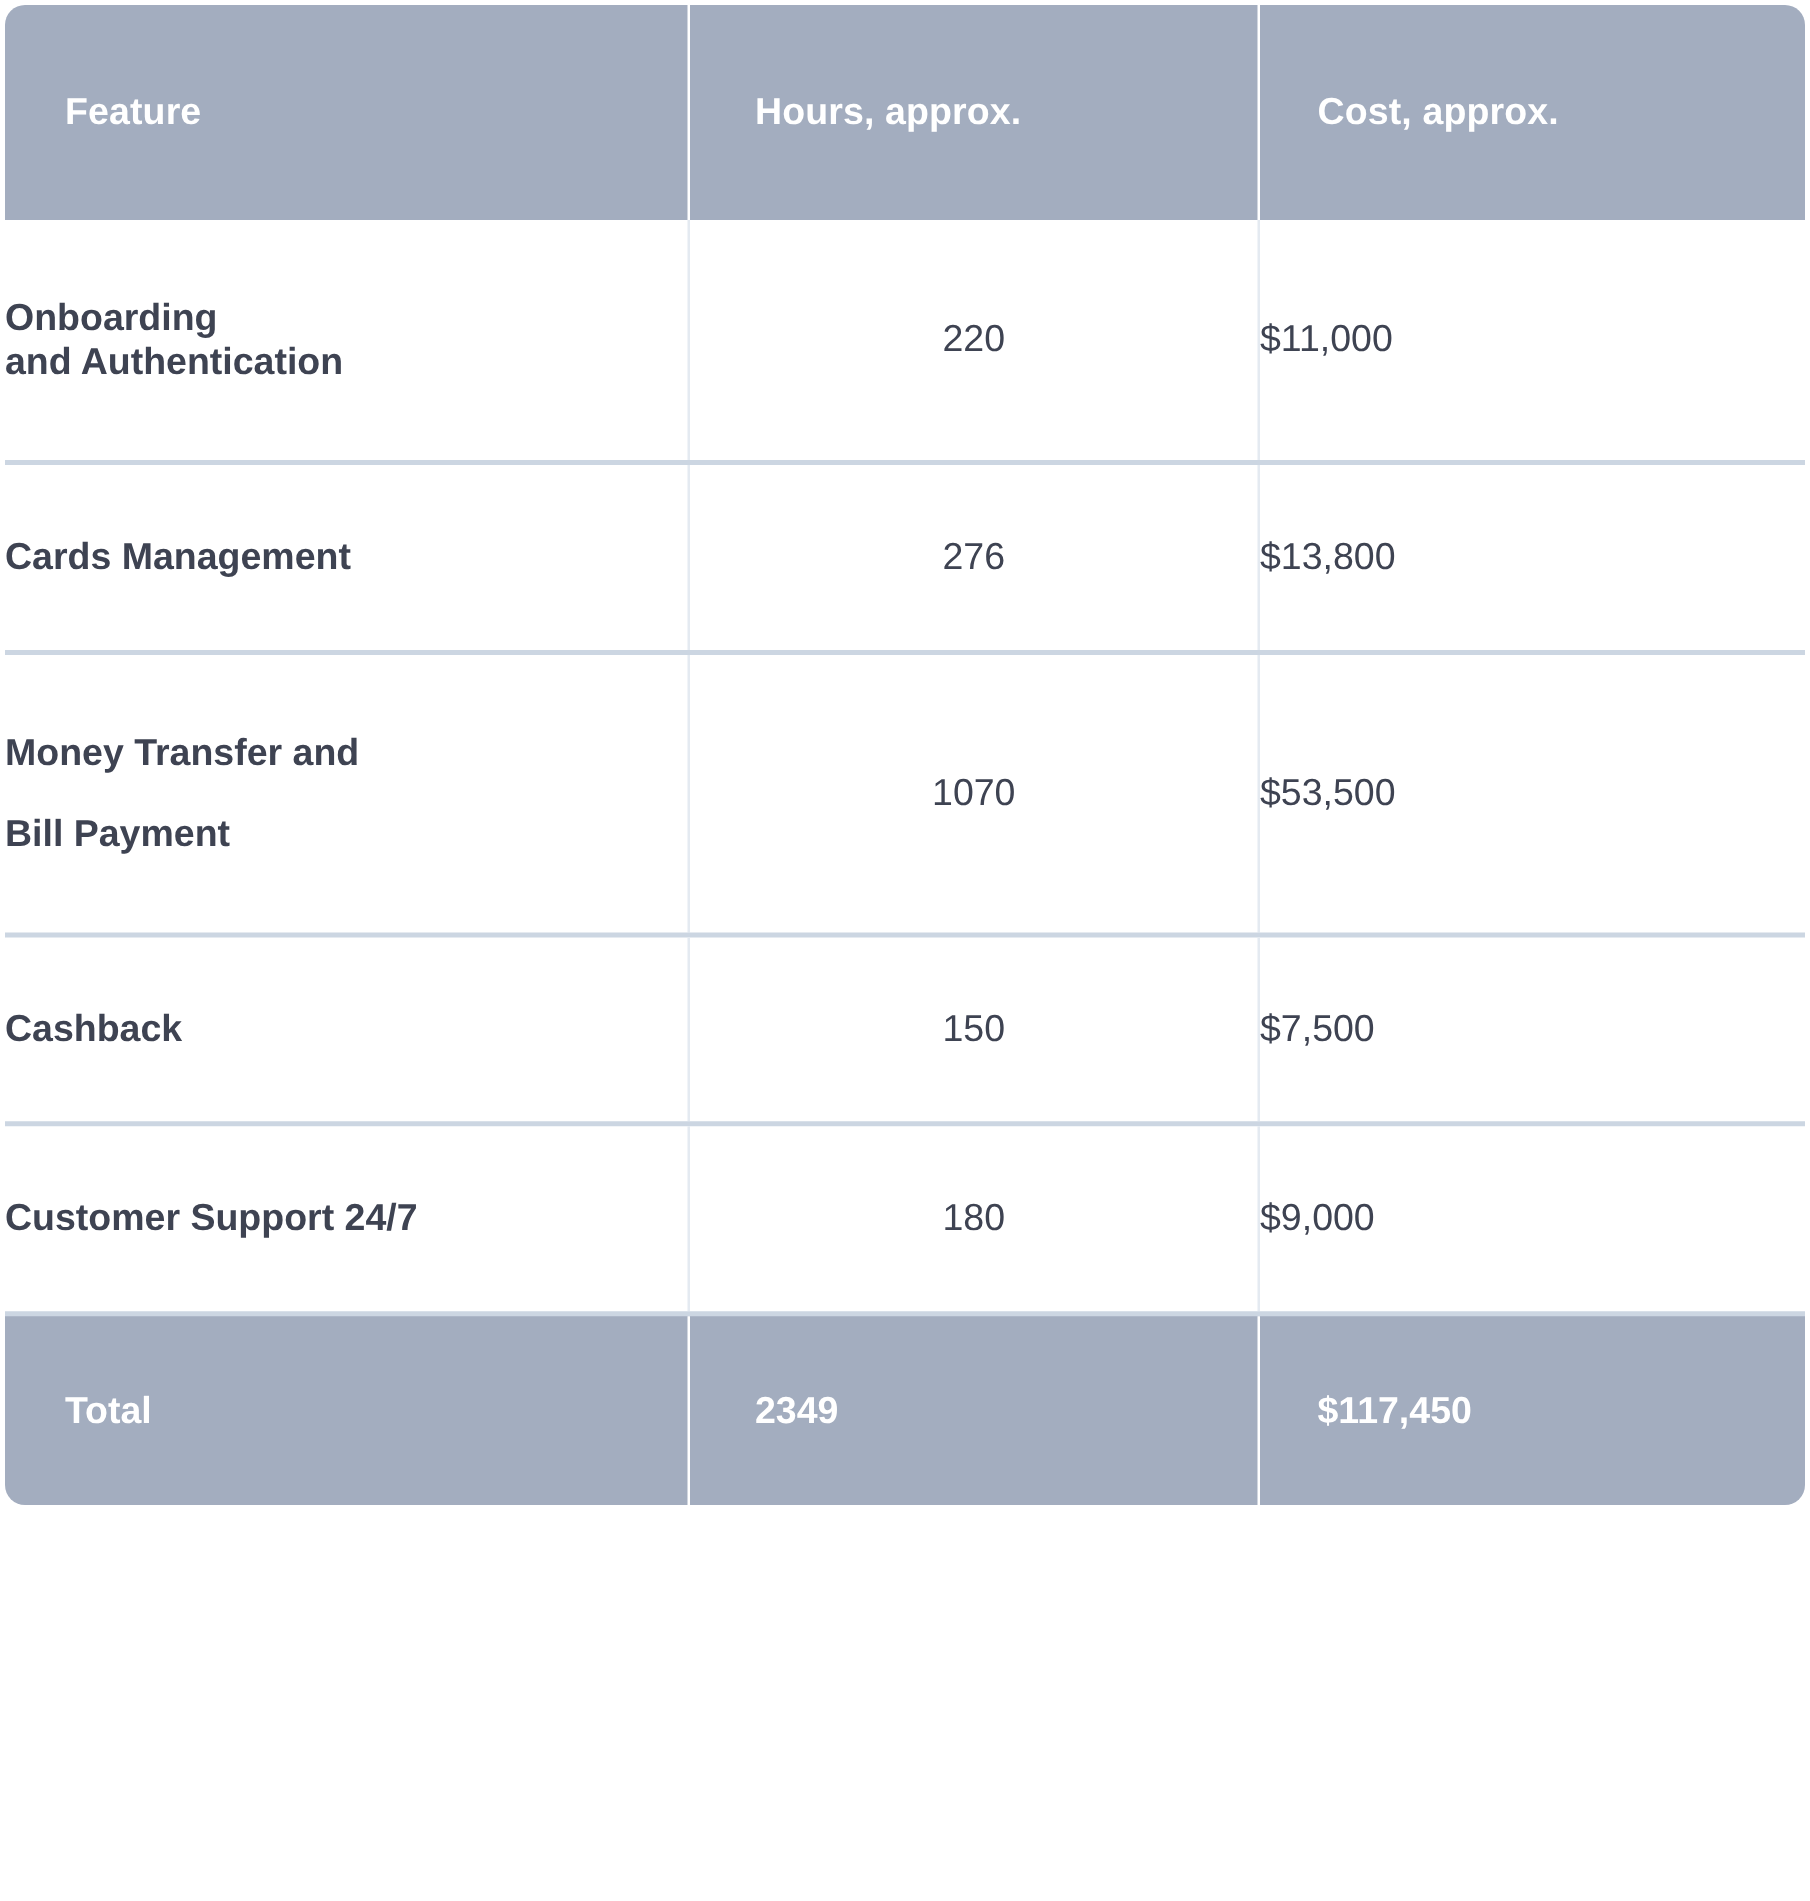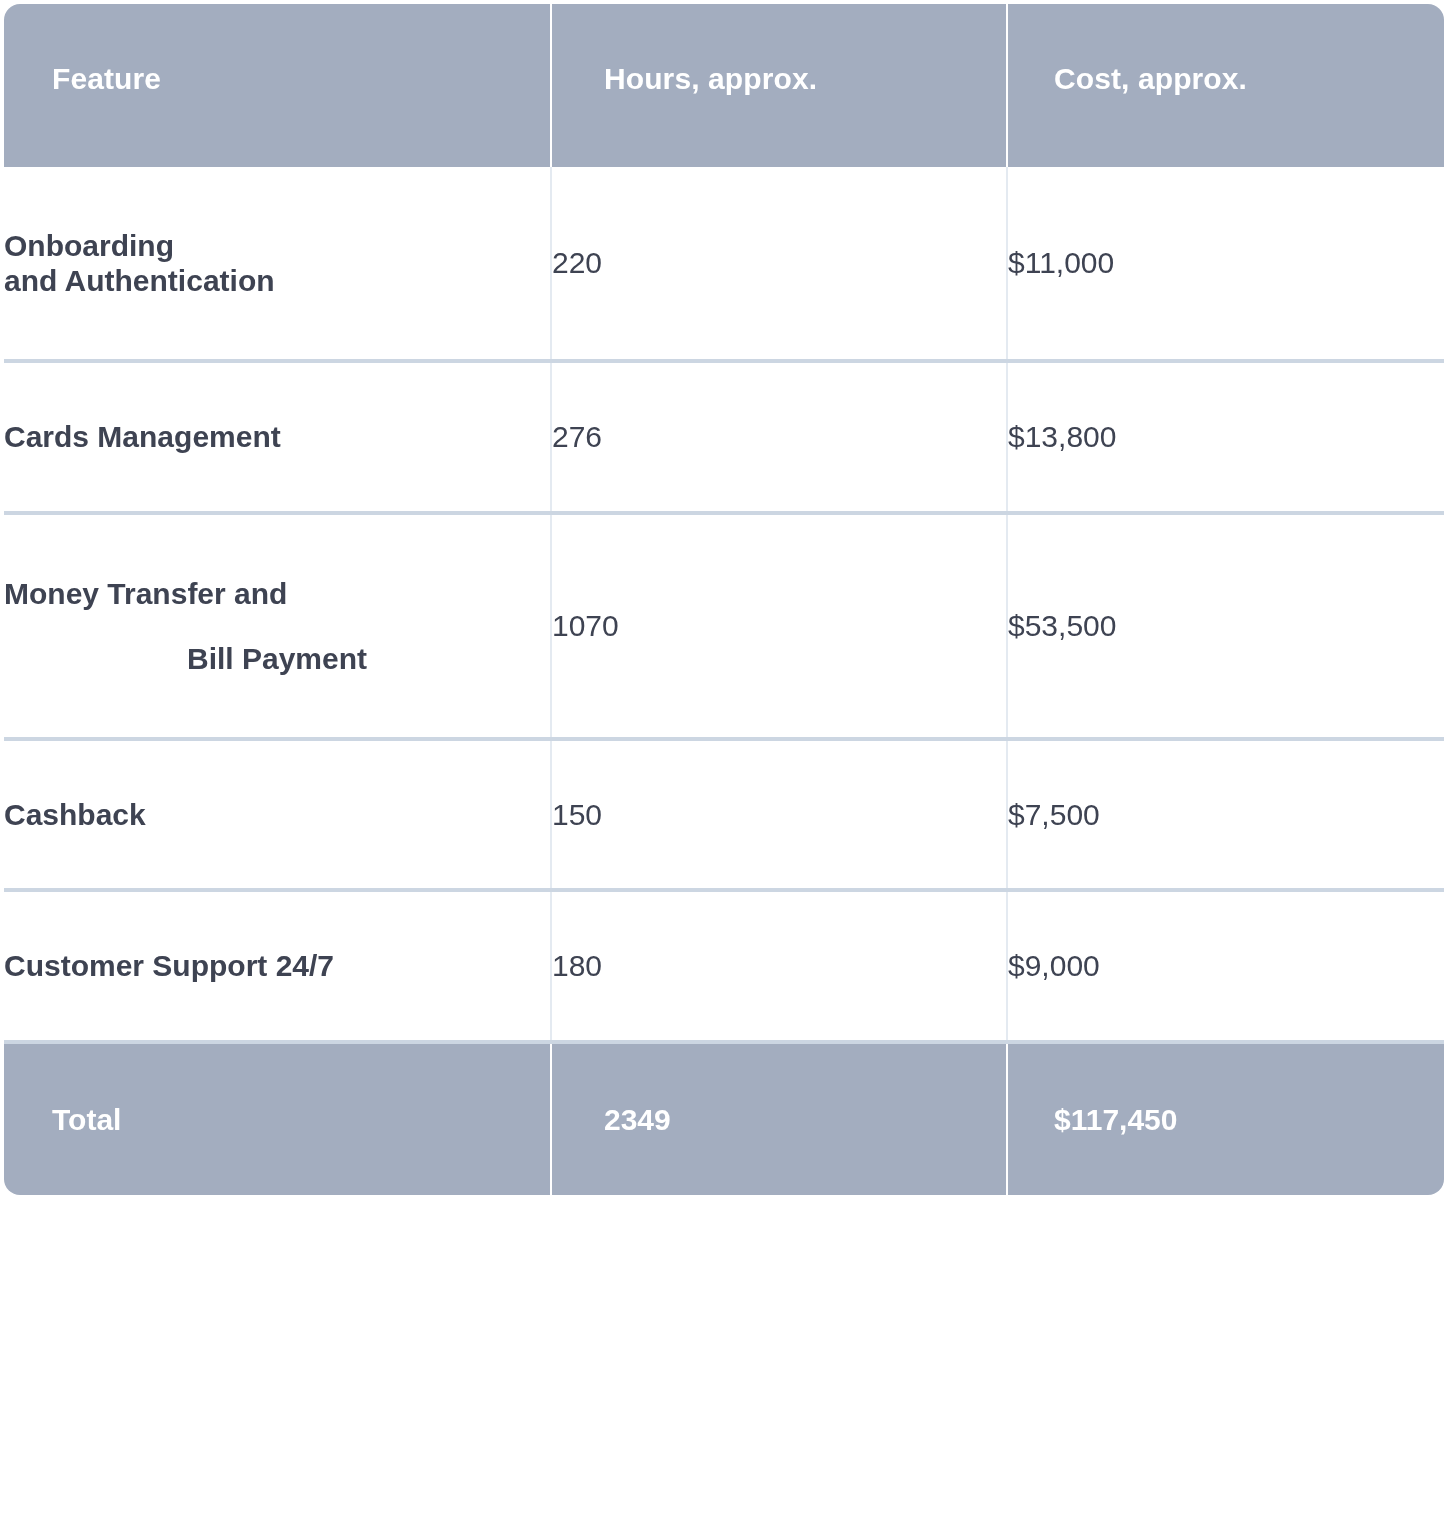--- a/index.html
+++ b/index.html
@@ -37,22 +37,22 @@
   table.cost-table col.col-cost    { width: 437px; }
 
   
   thead tr.header-row th {
     background: #a3adbf;
     color: #ffffff;
     font-size: 30px;
     font-weight: 700;
     text-align: left;
     vertical-align: middle;
-    height: 149px;
-    padding: 0 0 14px 48px;
+    height: 172px;
+    padding: 0 0 0 48px;
     border-right: 2px solid #ffffff;
     letter-spacing: 0.1px;
   }
   thead tr.header-row th.col-hours-head { padding-left: 52px; margin-top: 35px; }
   thead tr.header-row th.col-cost-head  { padding-left: 46px; border-right: none; }
 
   
   tbody tr.data-row > td {
     background: #ffffff;
     vertical-align: middle;
@@ -70,33 +70,34 @@
     line-height: 1.18;
     margin-left: 16px;
   }
   td.feature-cell .feat-line { display: block; }
 
   td.num-cell {
     padding: 0 20px 0 52px;
     font-size: 30px;
     font-weight: 400;
     color: #3e4352;
+    text-align: center;
   }
   td.cost-cell {
     padding: 0 20px 0 46px;
     font-size: 30px;
     font-weight: 400;
     color: #3e4352;
   }
 
   
   tr.r-onboarding > td { height: 192px; }
   tr.r-cards > td      { height: 148px; }
   tr.r-money > td      { height: 222px; }
-  tr.r-money td.feature-cell .feat-line + .feat-line { margin-top: 30px; text-align: center; }
+  tr.r-money td.feature-cell .feat-line + .feat-line { margin-top: 30px; }
   tr.r-cashback > td   { height: 147px; }
   tr.r-support > td    { height: 148px; }
   tr.r-settings > td   { height: 186px; }
   tr.r-branch > td     { height: 150px; border-bottom: none; }
 
   
   tbody tr.total-row > td {
     background: #a3adbf;
     color: #ffffff;
     font-size: 30px;

